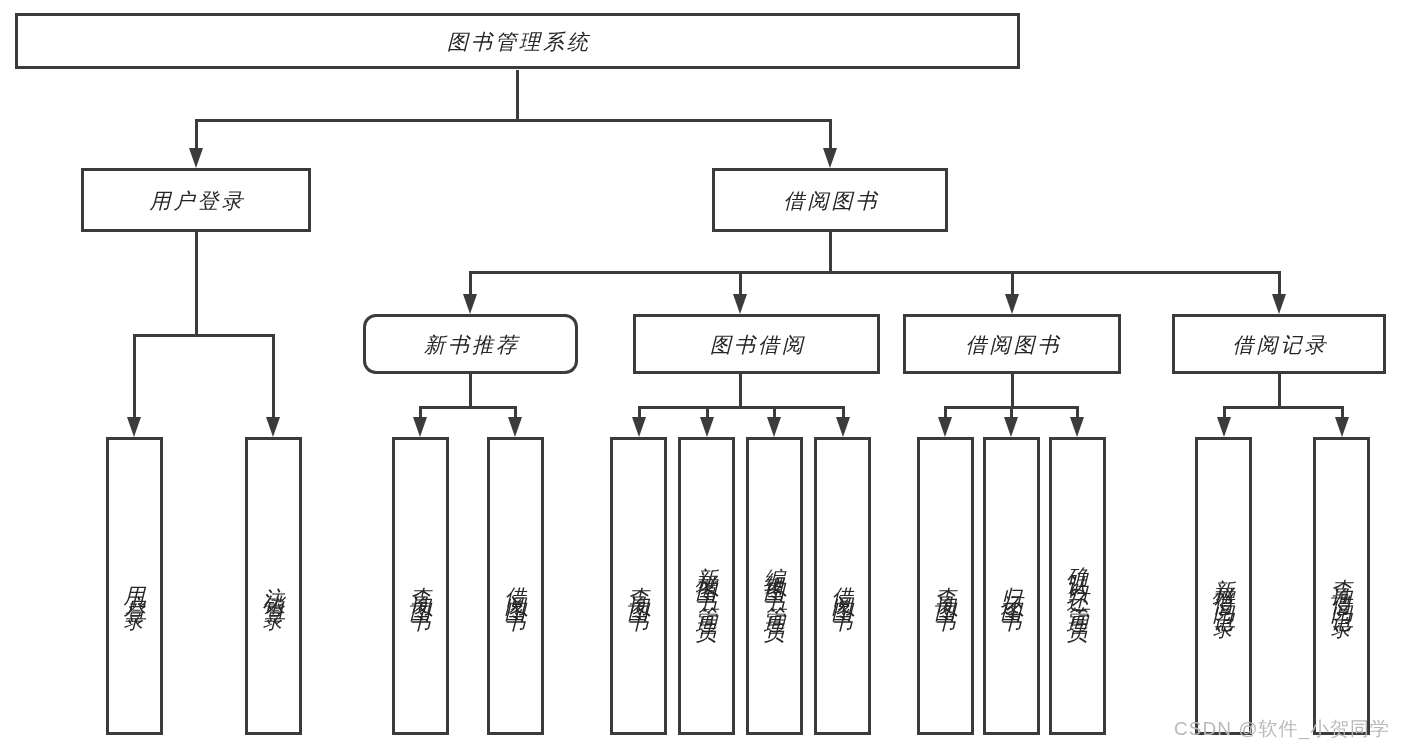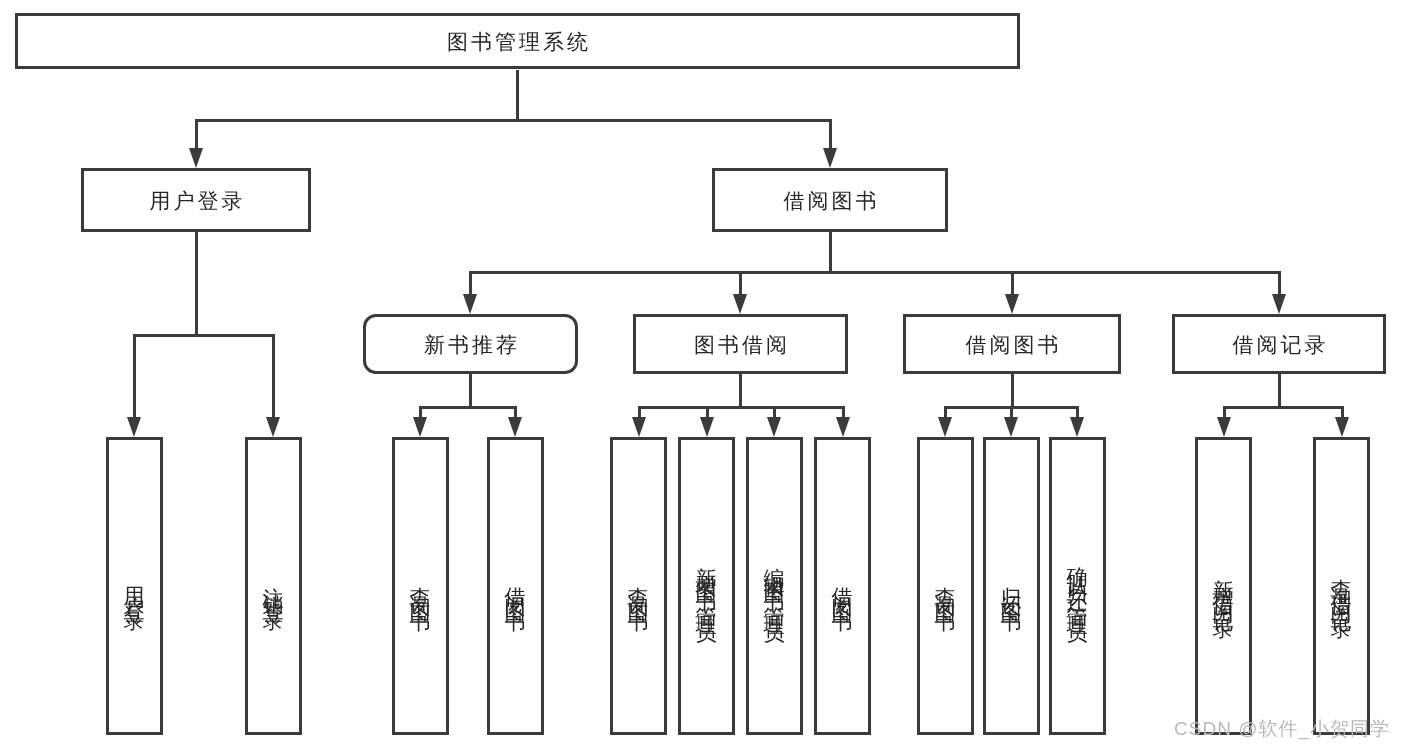--- a/index.html
+++ b/index.html
@@ -26,20 +26,21 @@
     align-items:center;
     justify-content:center;
   }
   .node .lbl{
     color:var(--text);
     font-size:21px;
     letter-spacing:3px;
     text-indent:3px;
     white-space:nowrap;
     line-height:1;
+    font-style:italic;
   }
   .node.v .lbl{
     writing-mode:vertical-rl;
     text-orientation:mixed;
     letter-spacing:8px;
     text-indent:0;
     white-space:normal;
     line-height:1;
   }
   
@@ -126,21 +127,21 @@
       </div>
       <div class="node" style="left: 81px; top: 168px; width: 230px; height: 64px;">
         <span class="lbl">用户登录</span>
       </div>
       <div class="node" style="left: 712px; top: 168px; width: 236px; height: 64px;">
         <span class="lbl">借阅图书</span>
       </div>
       <div class="node" style="left: 363px; top: 314px; width: 215px; height: 60px; border-radius: 13px;">
         <span class="lbl">新书推荐</span>
       </div>
-      <div class="node" style="left: 633px; top: 314px; width: 215px; height: 60px;">
+      <div class="node" style="left: 633px; top: 314px; width: 247px; height: 60px;">
         <span class="lbl">图书借阅</span>
       </div>
       <div class="node" style="left: 903px; top: 314px; width: 218px; height: 60px;">
         <span class="lbl">借阅图书</span>
       </div>
       <div class="node" style="left: 1172px; top: 314px; width: 214px; height: 60px;">
         <span class="lbl">借阅记录</span>
       </div>
       <div class="node v" style="left: 106px; top: 437px; width: 57px; height: 298px;">
         <span class="lbl">用户登录</span>

